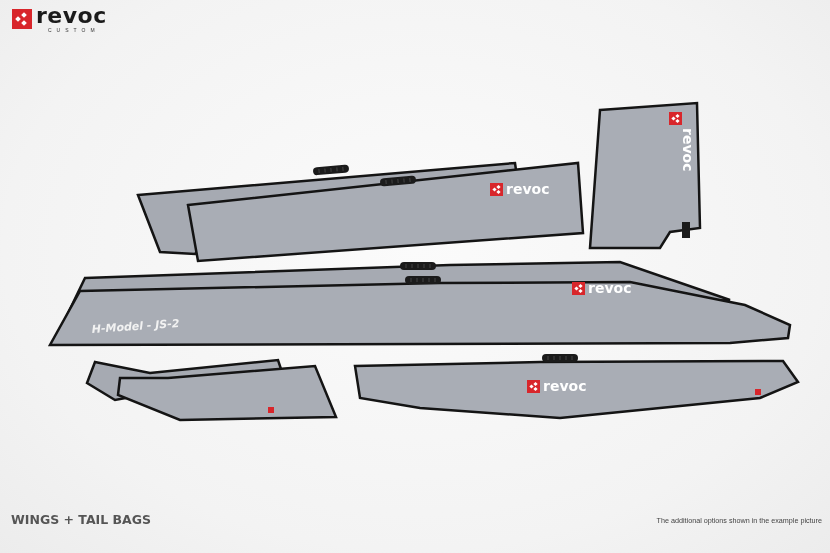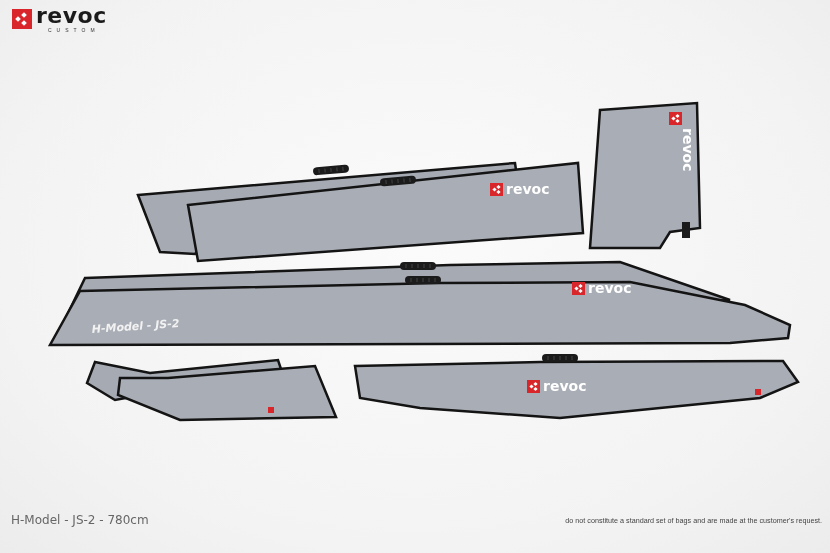--- a/index.html
+++ b/index.html
@@ -105,18 +105,18 @@
     <use href="#handle" x="542" y="354" transform="scale(1,1)"></use>
     <g transform="translate(527,380)">
       <use href="#mini-logo"></use>
       <text x="16" y="11" font-family="DejaVu Sans, sans-serif" font-weight="bold" font-size="14" fill="#fff">revoc</text>
     </g>
     <rect x="755" y="389" width="6" height="6" fill="#d8262b"></rect>
   </g>
 </svg>
 
 <div class="caption">
-  <div class="caption-sub">H-Model - JS-2 - 780cm</div>
+  <div class="caption-title">WINGS + TAIL BAGS</div>
 </div>
 
 <div class="disclaimer">
-  <div>do not constitute a standard set of bags and are made at the customer's request.</div>
+  <div>The additional options shown in the example picture</div>
 </div>
 
 </body></html>

